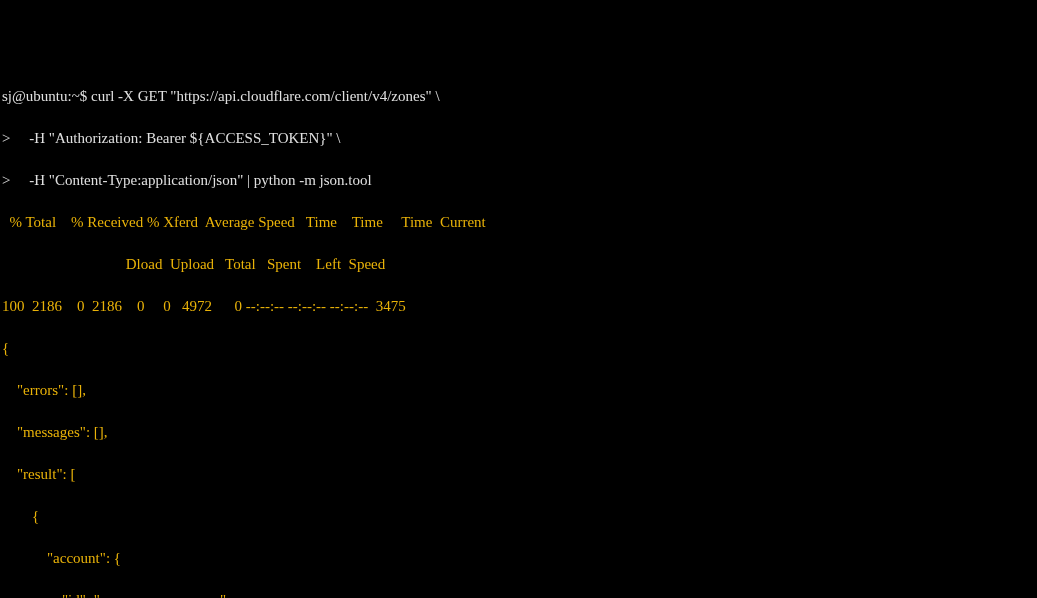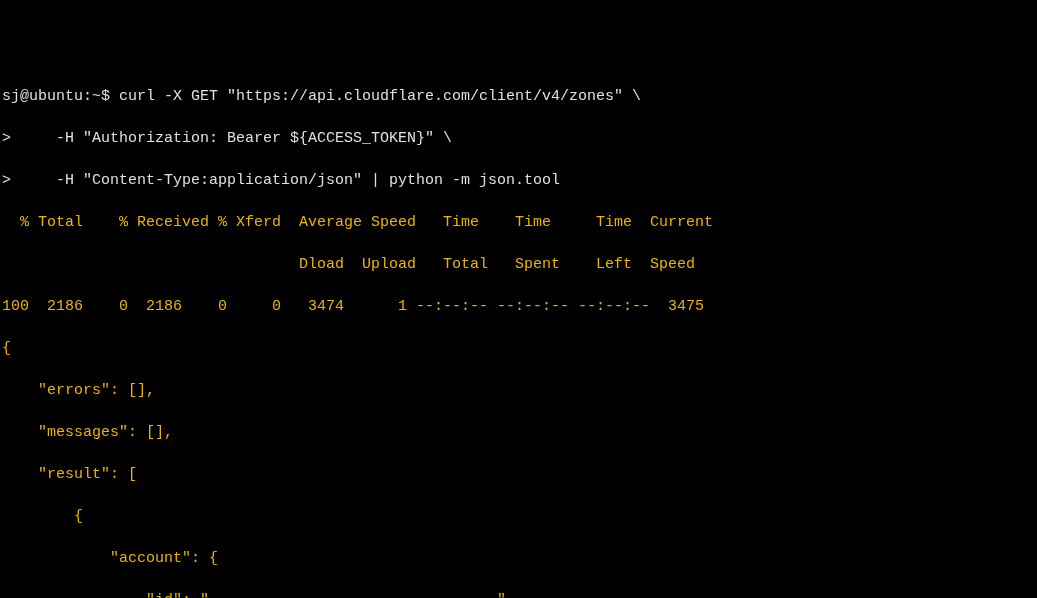--- a/index.html
+++ b/index.html
@@ -1,18 +1,19 @@
 <!DOCTYPE html>
 <html><head>
   <meta charset="utf-8">
   <style>
     * {
       margin: 0;
       padding: 0;
       box-sizing: border-box;
+      font-family: Liberation Serif, serif;
     }
     body {
       background: #000000;
       color: #e0e0e0;
       font-family: 'Consolas', 'Monaco', 'Courier New', monospace;
       font-size: 15px;
       line-height: 1.4;
       padding: 2px;
       white-space: pre;
       overflow-x: auto;
@@ -29,21 +30,21 @@
 </head>
 <body>
 
 
 
 <div class="terminal-line"><span>sj@ubuntu:~$ curl -X GET "https://api.cloudflare.com/client/v4/zones" \</span></div>
 <div class="terminal-line"><span>&gt;     -H "Authorization: Bearer ${ACCESS_TOKEN}" \</span></div>
 <div class="terminal-line"><span>&gt;     -H "Content-Type:application/json" | python -m json.tool</span></div>
 <div class="terminal-line output-text"><span>  % Total    % Received % Xferd  Average Speed   Time    Time     Time  Current</span></div>
 <div class="terminal-line output-text"><span>                                 Dload  Upload   Total   Spent    Left  Speed</span></div>
-<div class="terminal-line output-text"><span>100  2186    0  2186    0     0   3474      1 --:--:-- --:--:-- --:--:--  3475</span></div>
+<div class="terminal-line output-text"><span>100  2186    0  2186    0     0   4972      0 --:--:-- --:--:-- --:--:--  3475</span></div>
 <div class="terminal-line output-text"><span>{</span></div>
 <div class="terminal-line output-text"><span>    "errors": [],</span></div>
 <div class="terminal-line output-text"><span>    "messages": [],</span></div>
 <div class="terminal-line output-text"><span>    "result": [</span></div>
 <div class="terminal-line output-text"><span>        {</span></div>
 <div class="terminal-line output-text"><span>            "account": {</span></div>
 <div class="terminal-line output-text"><span>                "id": "                                ",</span></div>
 
 
 

